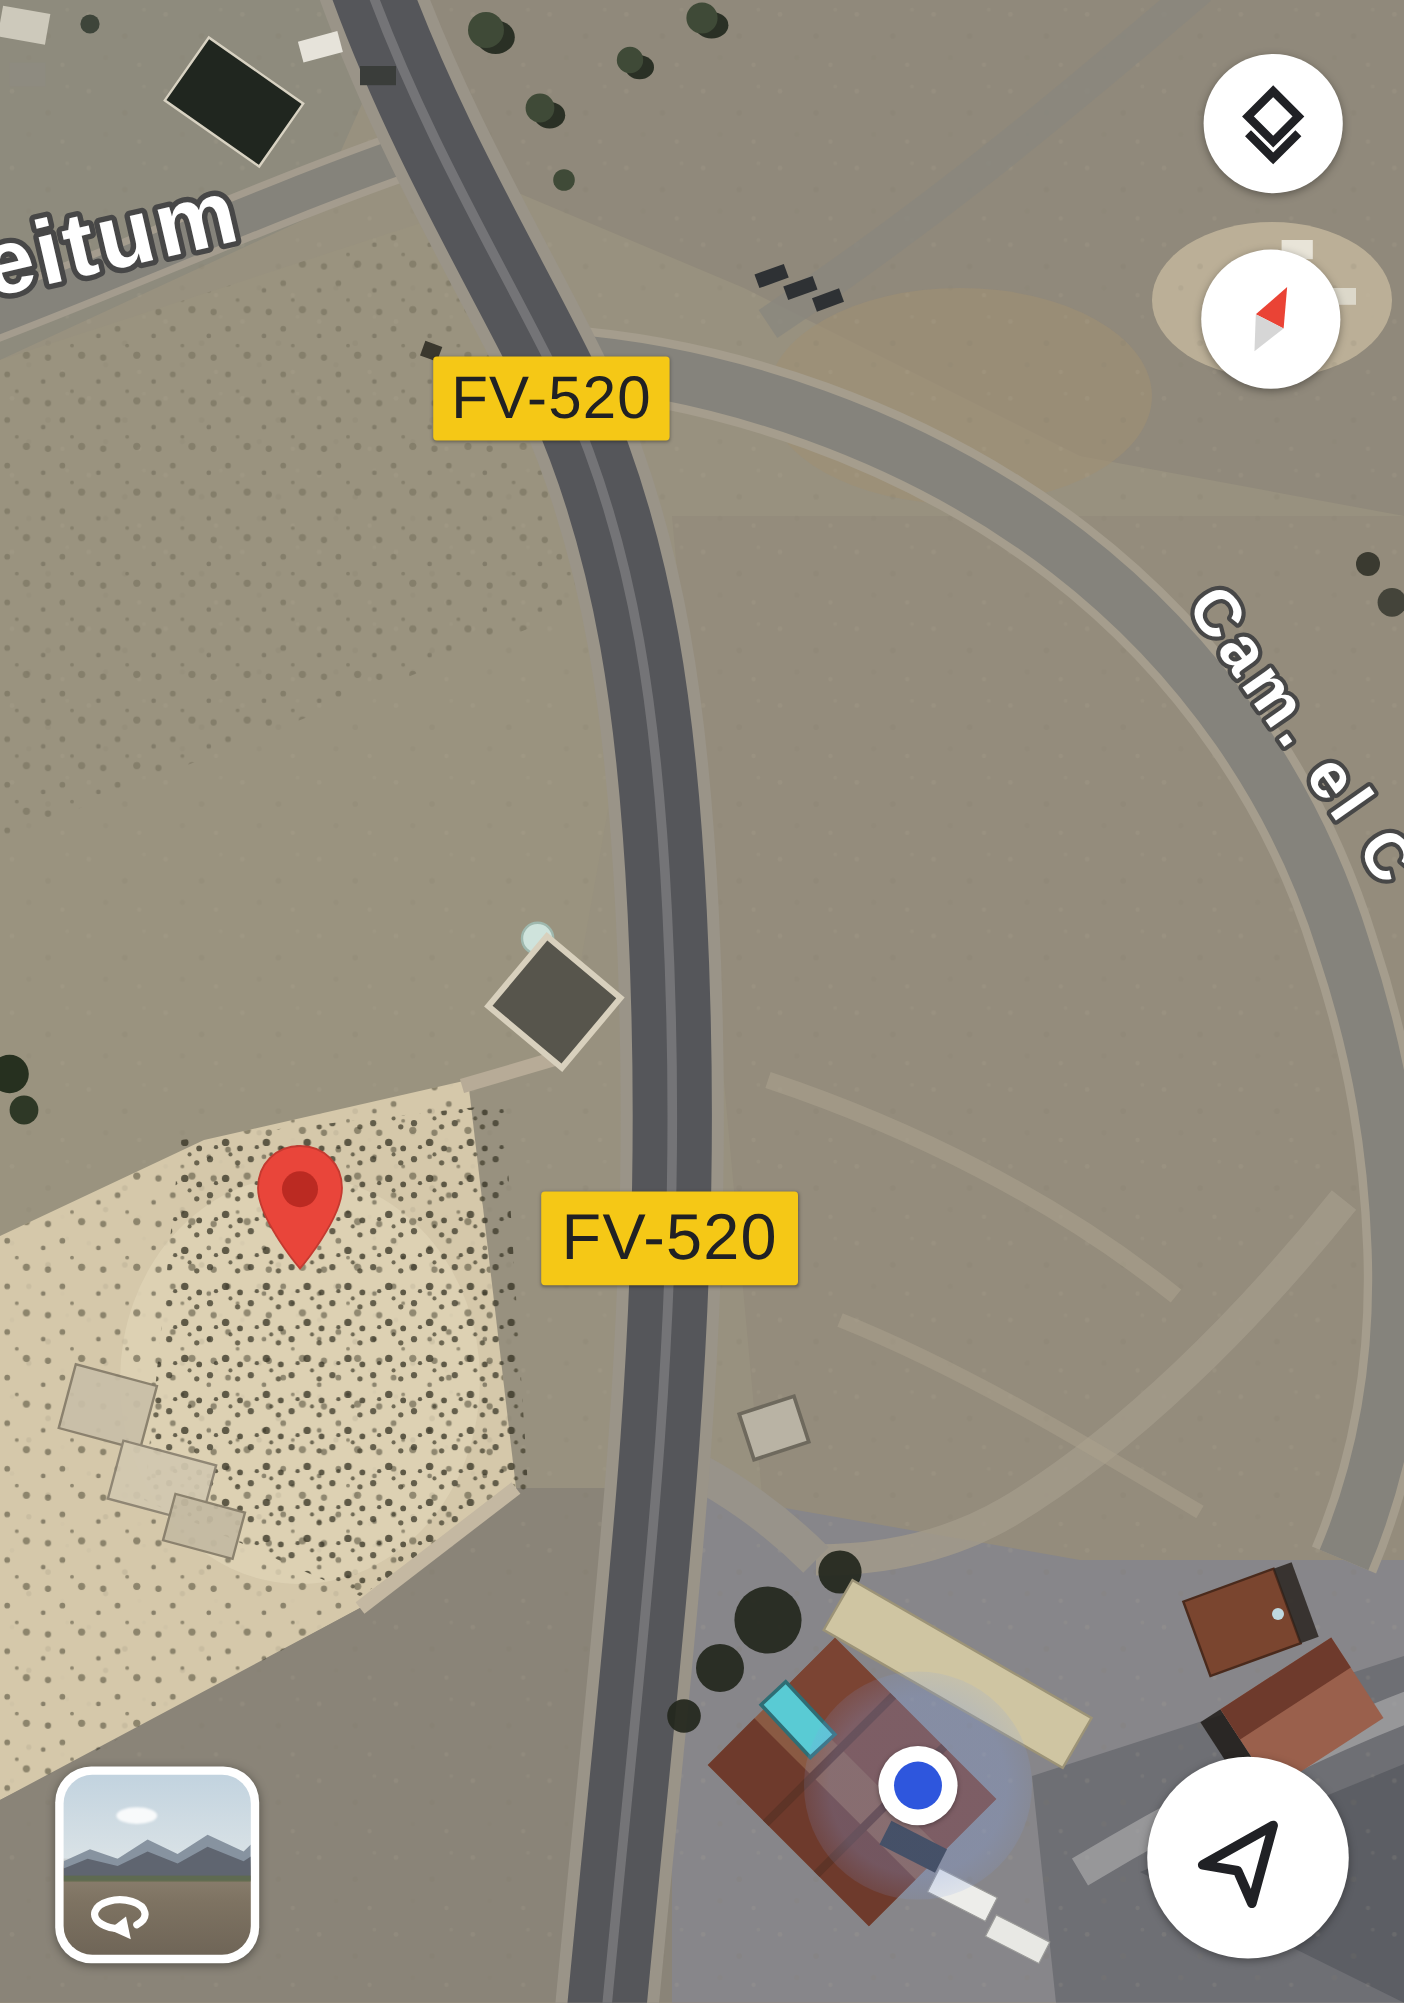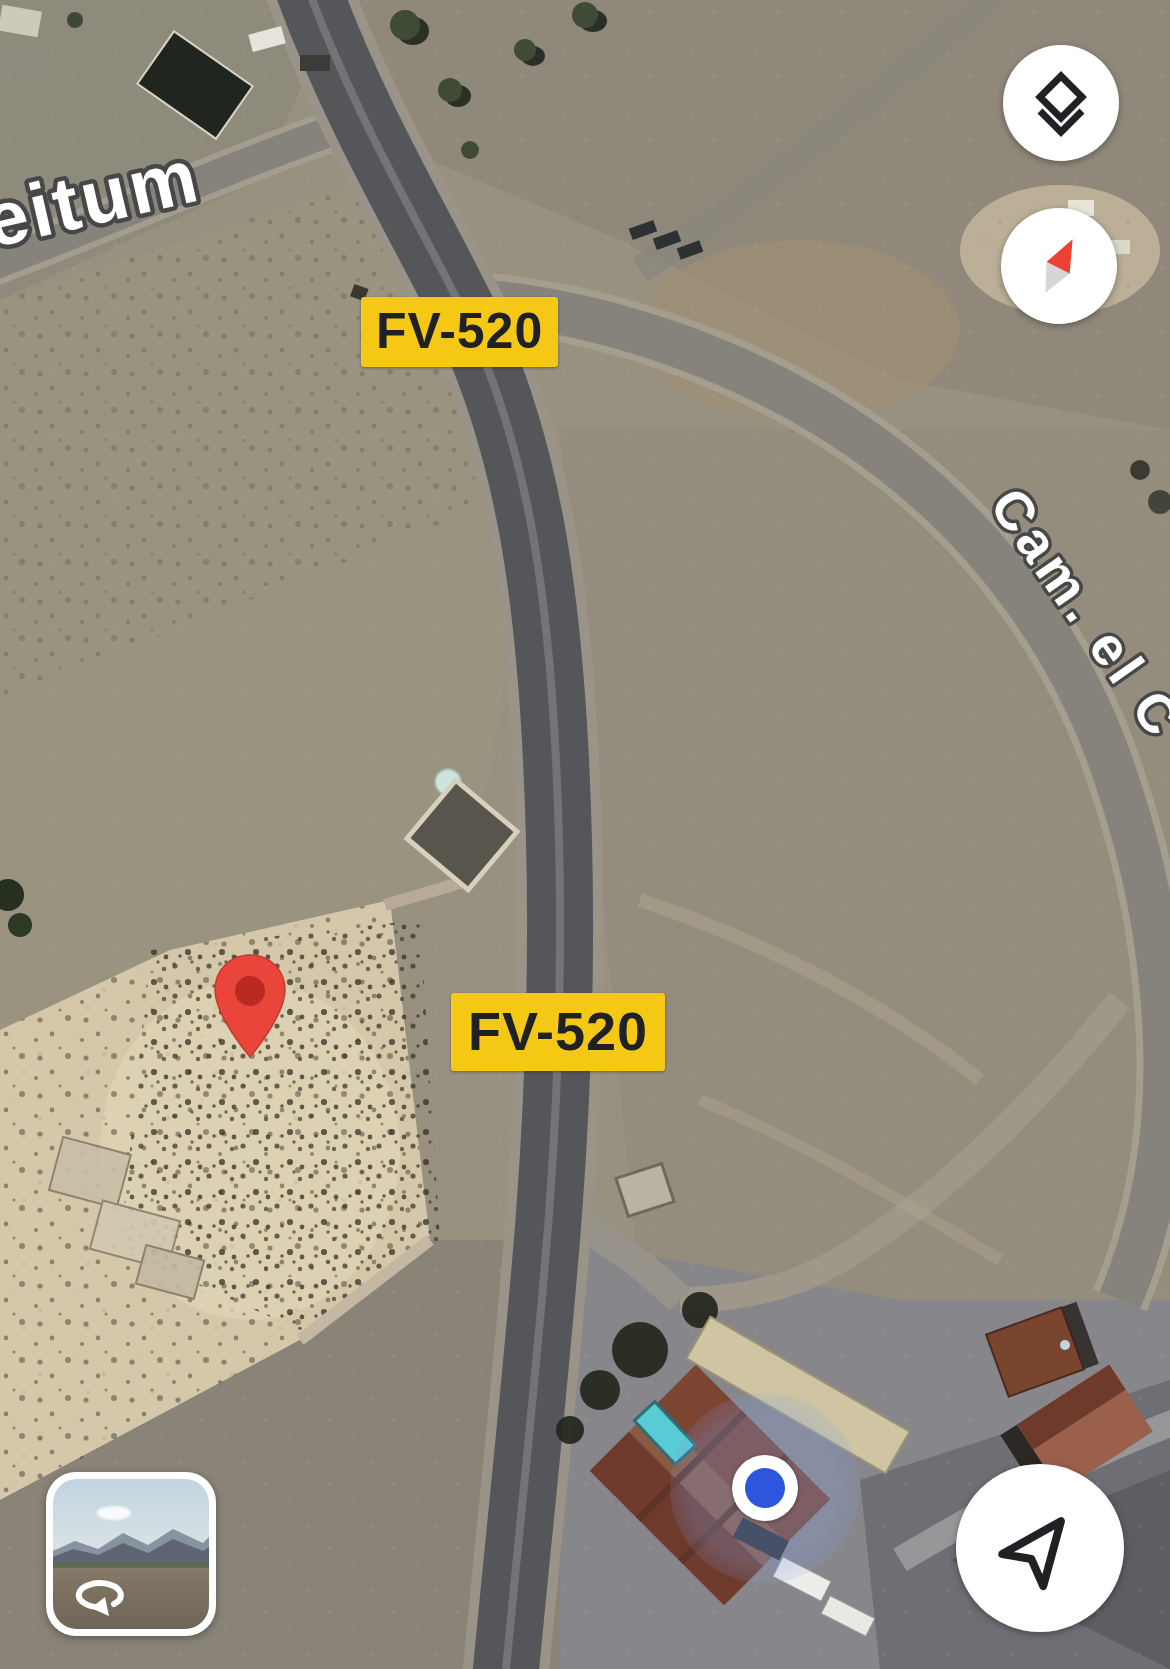--- a/index.html
+++ b/index.html
@@ -24,21 +24,21 @@
   .street-text{
     font-family:"Liberation Sans", sans-serif;
     font-weight:bold;fill:#ffffff;stroke:#474747;
     paint-order:stroke;stroke-linejoin:round;
   }
 
   .road-badge{
     position:absolute;
     background:var(--badge-yellow);
     color:var(--badge-text);
-    font-weight:bold;
+    font-weight:normal;
     font-size:50px;
     line-height:1;
     padding:9px 15px 11px 15px;
     border-radius:3px;
     letter-spacing:1px;
     box-shadow:0 1px 3px rgba(0,0,0,.35);
     white-space:nowrap;
   }
   #badge-top{left:361px;top:297px;}
   #badge-mid{left:451px;top:993px;font-size:54px;padding:11px 17px 13px 17px;}

